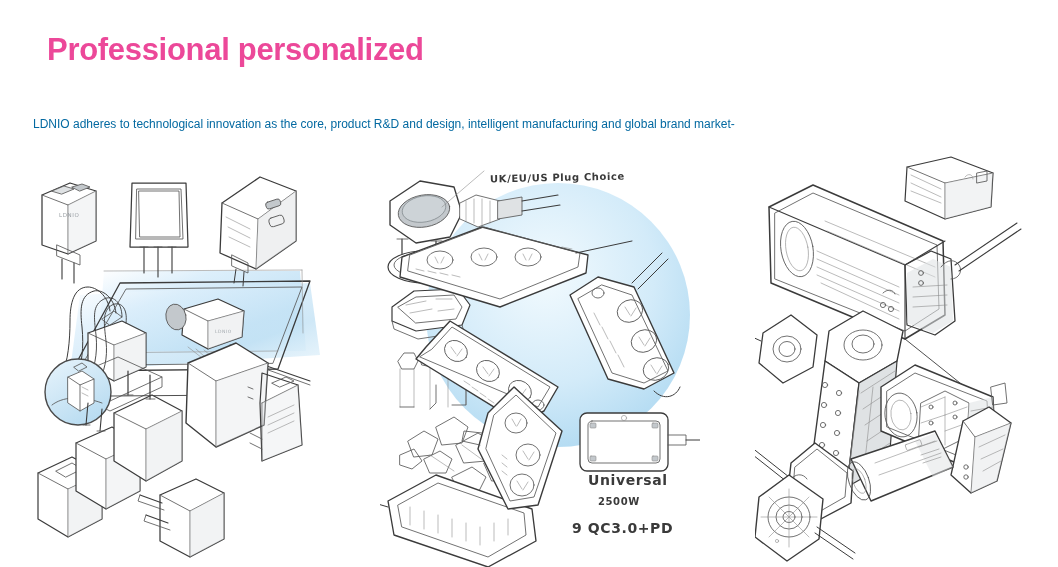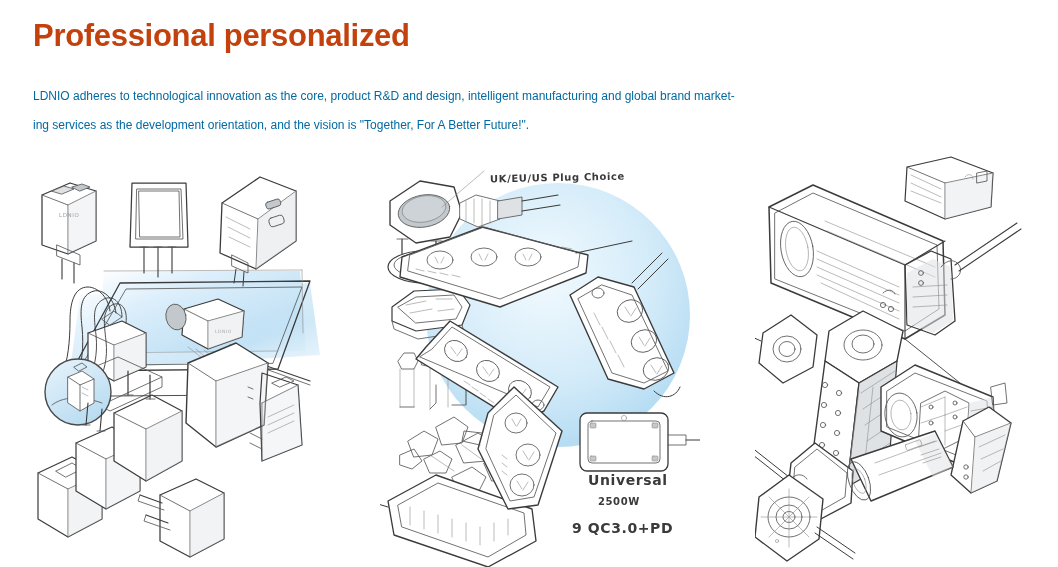--- a/index.html
+++ b/index.html
@@ -10,21 +10,21 @@
     color:#231f20;
     overflow:hidden;
     position:relative;
   }
   .page{position:relative;width:1058px;height:567px;}
 
   
   .header{position:absolute;left:33px;top:18px;width:1000px;}
   .title{
     font-size:31px;font-weight:bold;letter-spacing:-0.3px;
-    color:#c2410c;line-height:1.15;margin:0;
+    color:#ec4899;line-height:1.15;margin:14px;
     font-family:"Liberation Sans", sans-serif;
   }
   .body-copy{
     margin:0;padding:0;
     font-size:12px;line-height:29px;color:#0369a1;
     width:1000px;
     font-family:"Liberation Sans", sans-serif;
   }
   .body-copy .ln{display:block;white-space:nowrap;}
 
@@ -60,21 +60,20 @@
 </head>
 <body>
 
 <div class="page">
 
   <div class="header">
     <h1 class="title">Professional personalized</h1>
     <div style="height:28px"></div>
     <p class="body-copy">
       <span class="ln">LDNIO adheres to technological innovation as the core, product R&amp;D and design, intelligent manufacturing and global brand market-</span>
-      <span class="ln">ing services as the development orientation, and the vision is "Together, For A Better Future!".</span>
     </p>
   </div>
 
   <div class="board">
 
     <div class="panel" id="panel-chargers">
       <svg width="350" height="412" viewBox="0 0 350 412" xmlns="http://www.w3.org/2000/svg">
         <defs>
           <linearGradient id="padBlue" x1="0" y1="0" x2="1" y2="1">
             <stop offset="0%" stop-color="#ffffff"></stop>

